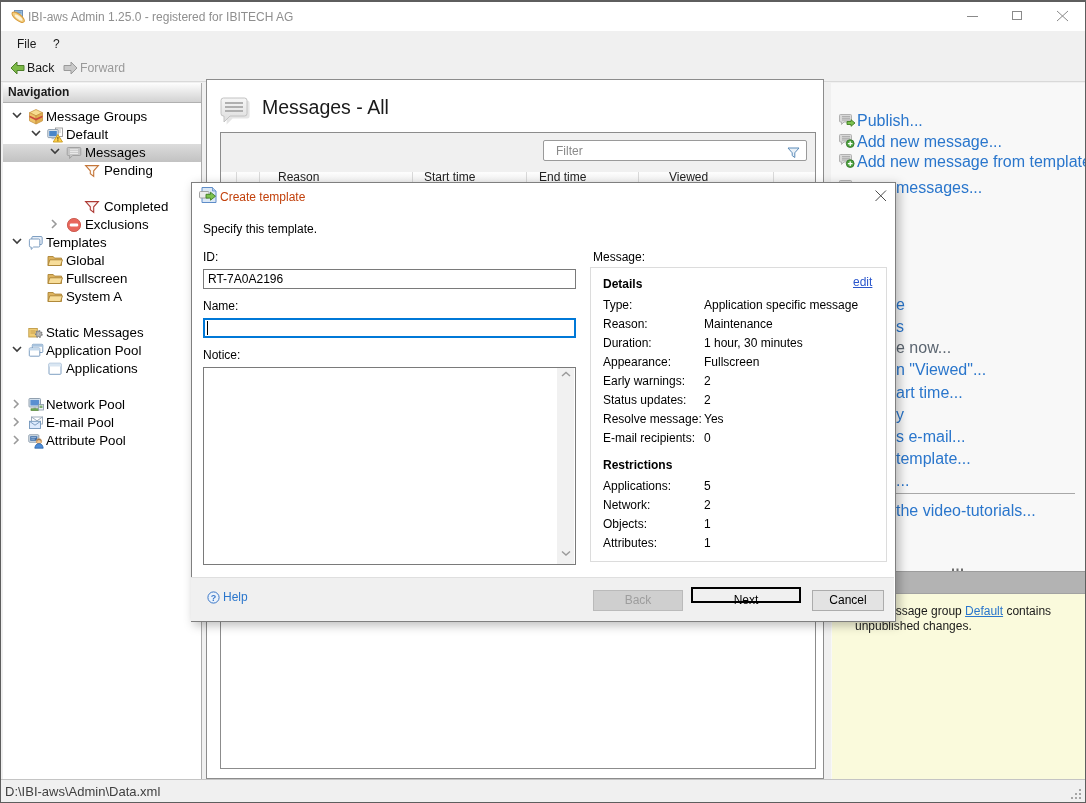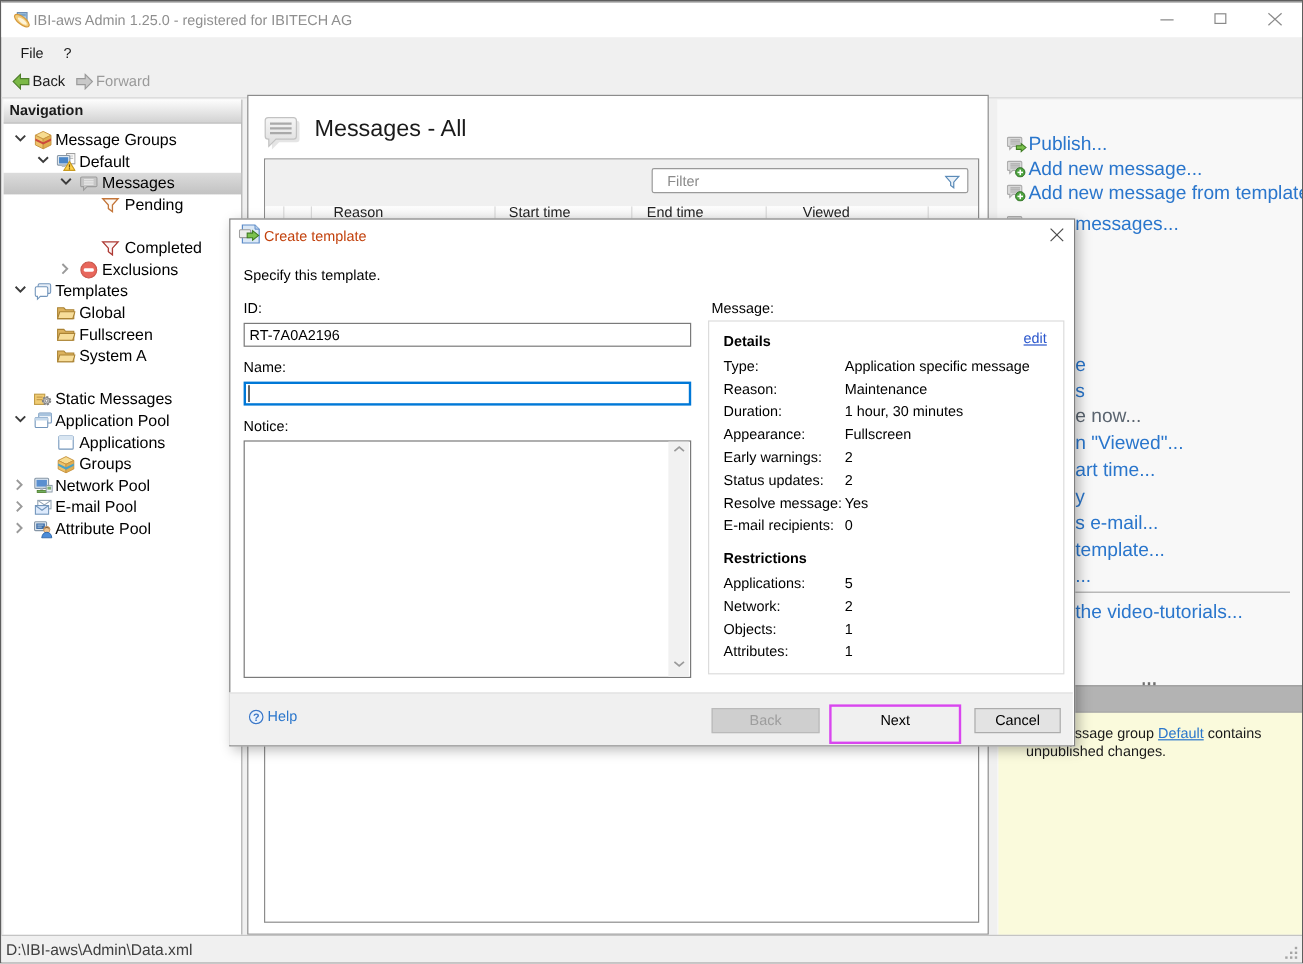--- a/index.html
+++ b/index.html
@@ -264,26 +264,20 @@
         <svg class="ticon" style="left:25px;" width="16" height="16">
           <use href="#i-apppool"></use>
         </svg>
         <span class="lbl" style="left:43px;">Application Pool</span>
       </div>
   <div class="trow" style="top:257px;">
         <svg class="ticon" style="left:44px;" width="16" height="16">
           <use href="#i-app"></use>
         </svg>
         <span class="lbl" style="left:63px;">Applications</span>
-      </div>
-  <div class="trow" style="top:275px;">
-        <svg class="ticon" style="left:44px;" width="16" height="16">
-          <use href="#i-groups"></use>
-        </svg>
-        <span class="lbl" style="left:63px;">Groups</span>
       </div>
   <div class="trow" style="top:311px;">
         <svg class="chev" style="left:10px;top:3px;" width="8" height="11">
           <use href="#chev-closed"></use>
         </svg>
         <svg class="ticon" style="left:25px;" width="16" height="16">
           <use href="#i-email"></use>
         </svg>
         <span class="lbl" style="left:43px;">E-mail Pool</span>
       </div>
@@ -487,17 +481,17 @@
   <div class="glbl" style="left:412px;top:353px;">Attributes:</div>
       <div class="glbl" style="left:513px;top:353px;">1</div>
 
   <div class="abs" id="dlgfoot"></div>
   <svg class="abs" style="left:16px;top:409px;" width="13" height="13">
     <circle cx="6.5" cy="6.5" r="5.6" fill="#eaf2fb" stroke="#3c78c8" stroke-width="1"></circle>
     <text x="6.5" y="9.5" text-anchor="middle" font-family="Liberation Sans" font-size="9" font-weight="bold" fill="#3c78c8">?</text>
   </svg>
   <div class="abs t12" style="left:32px;top:407px;color:#2a76cc;">Help</div>
   <div class="btn" style="left:402px;top:408px;width:90px;height:21px;background:#cfcfcf;border:1px solid #bababa;color:#9d9d9d;line-height:19px;">Back</div>
-  <div class="btn" style="left:500px;top:405px;width:110px;height:33px;background:#f0f0f0;border:2px solid #d946ef;color:#000;line-height:22px;">Next</div>
+  <div class="btn" style="left:500px;top:405px;width:110px;height:16px;background:#f0f0f0;border:2px solid #000000;color:#000;line-height:22px;">Next</div>
   <div class="btn" style="left:621px;top:408px;width:72px;height:21px;background:#e3e3e3;border:1px solid #acacac;color:#000;line-height:19px;">Cancel</div>
 </div>
 
 </div>
 
 </body></html>

